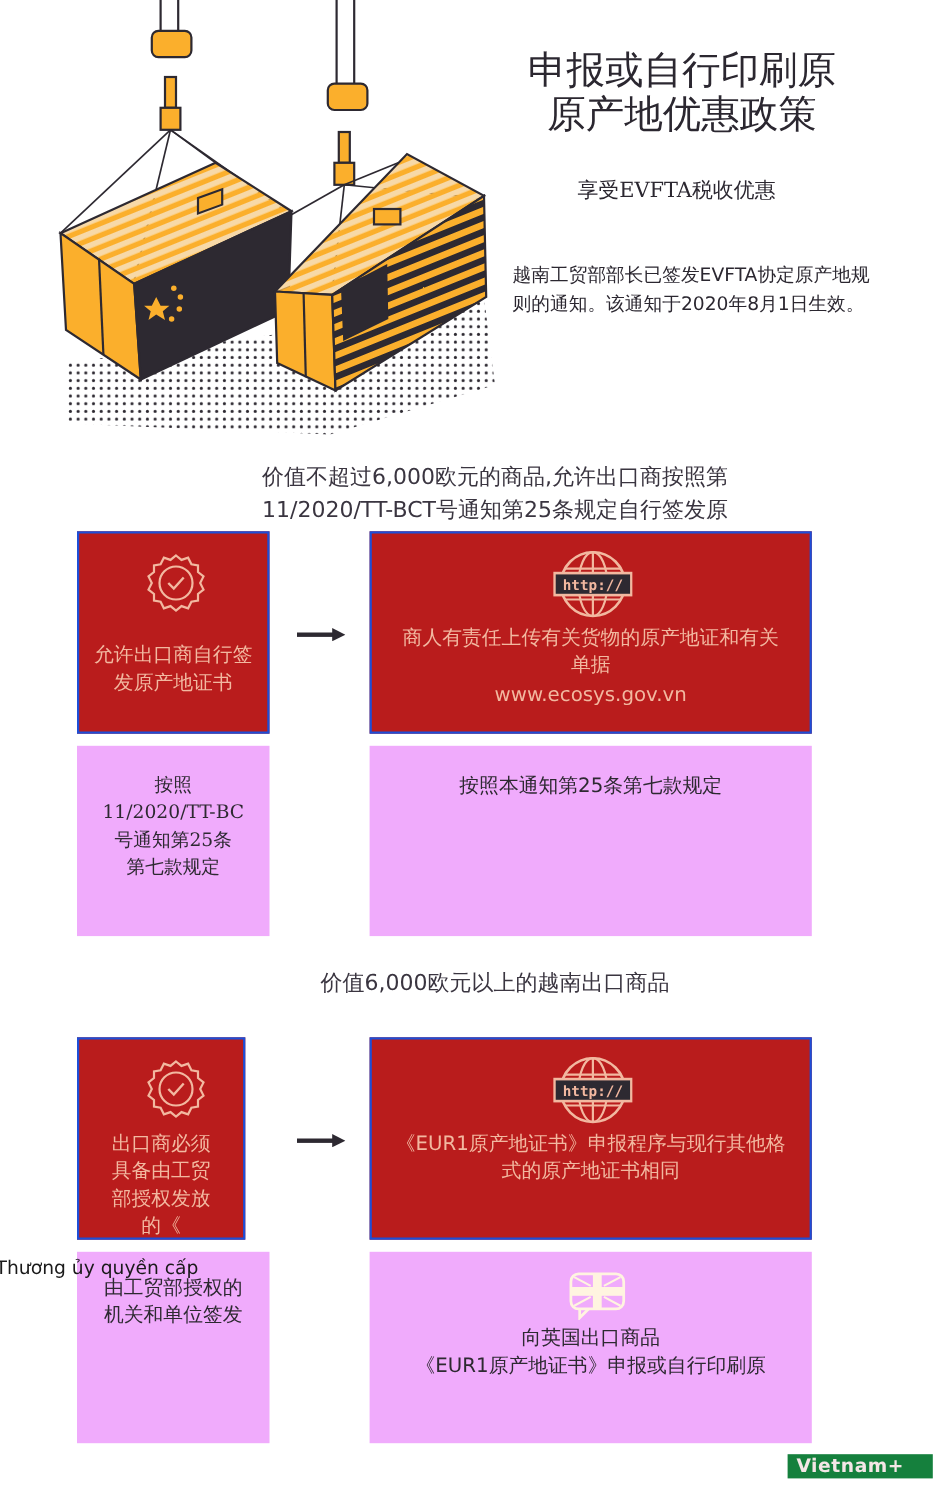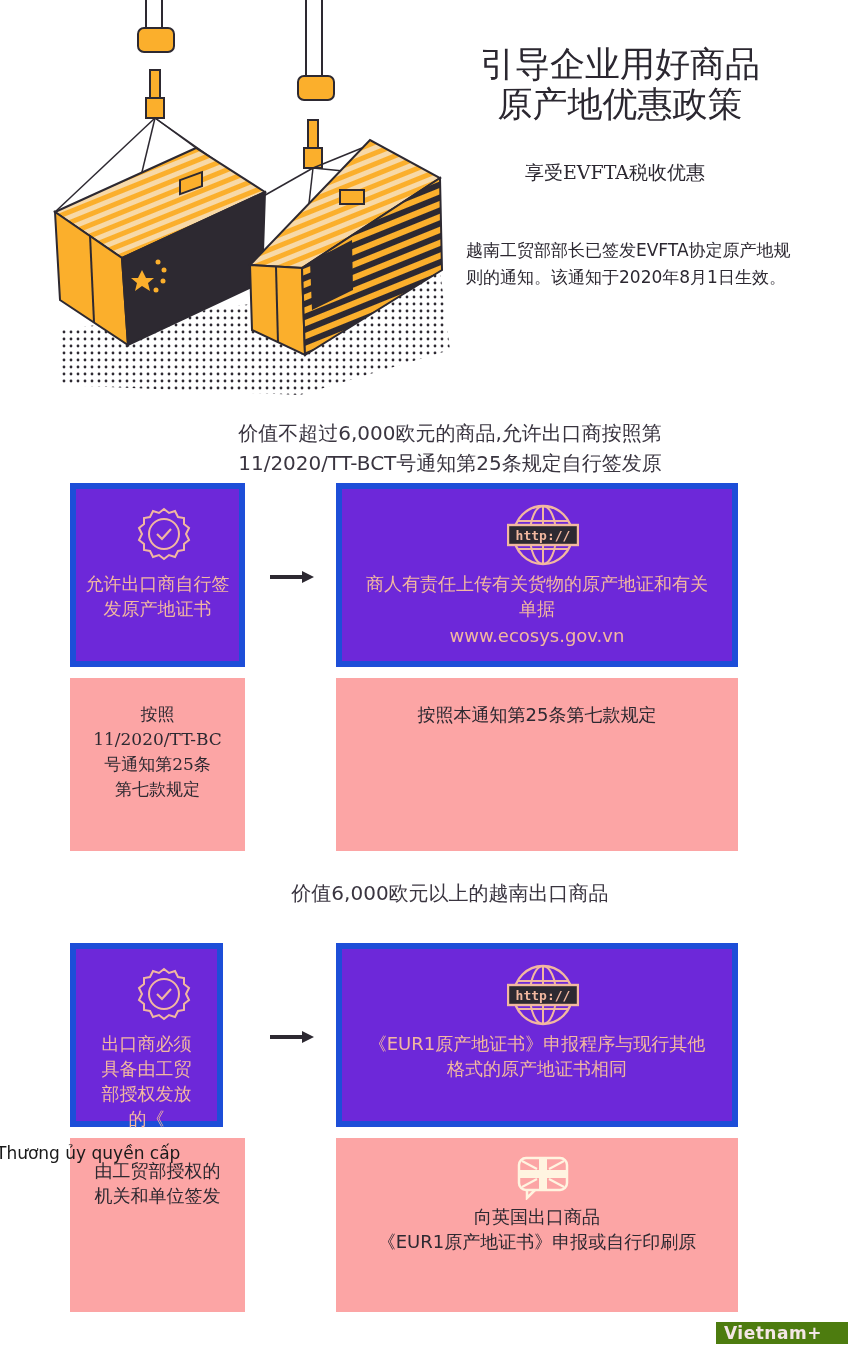--- a/index.html
+++ b/index.html
@@ -3,25 +3,25 @@
 <meta charset="utf-8">
 <style>
   html,body{margin:0;padding:0;background:#ffffff;}
   body{width:850px;height:1350px;position:relative;overflow:hidden;font-family:"DejaVu Sans","Liberation Sans",sans-serif;color:#2b2730;}
   .abs{position:absolute;}
   .title{left:455px;top:44px;width:330px;text-align:center;font-family:"DejaVu Serif","Liberation Serif",serif;font-size:35px;line-height:40px;color:#2b2730;}
   .subtitle{left:480px;top:160px;width:270px;text-align:center;font-family:"DejaVu Serif","Liberation Serif",serif;font-size:19px;color:#2b2730;}
   .intro{left:466px;top:237px;width:340px;font-size:17px;line-height:27px;color:#2b2730;}
   .sec-head{left:120px;width:660px;text-align:center;font-size:20px;line-height:30px;color:#3a3540;}
   .box{position:absolute;box-sizing:border-box;}
-  .dark{background:#6d28d9;border:6px solid #1d4ed8;color:#f2b8a0;}
-  .orange{background:#fca5a5;color:#2d2931;}
+  .dark{background:#b91c1c;border:2px solid #1d4ed8;color:#f2b8a0;}
+  .orange{background:#f0abfc;color:#2d2931;}
   .box-text{position:absolute;left:0;right:0;text-align:center;font-size:18px;line-height:25px;}
   .arrow{position:absolute;width:44px;height:12px;}
-  .footer-logo{position:absolute;left:716px;top:1322px;width:132px;height:22px;background:#4d7c0f;color:#f4e6e6;font-family:"DejaVu Sans","Liberation Sans",sans-serif;font-weight:bold;font-size:17px;line-height:22px;padding-left:8px;box-sizing:border-box;letter-spacing:0.5px;}
+  .footer-logo{position:absolute;left:716px;top:1322px;width:132px;height:22px;background:#15803d;color:#f4e6e6;font-family:"DejaVu Sans","Liberation Sans",sans-serif;font-weight:bold;font-size:17px;line-height:22px;padding-left:8px;box-sizing:border-box;letter-spacing:0.5px;}
   .overlay-vi{position:absolute;left:-4px;top:1143px;font-size:17px;color:#1a1a1a;white-space:nowrap;}
 </style>
 </head>
 <body>
 
 <svg class="abs" style="left:40px;top:0;" width="420" height="400" viewBox="0 0 420 400">
   <defs>
     <pattern id="dots" width="7" height="7" patternUnits="userSpaceOnUse">
         <circle cx="3" cy="3" r="1.4" fill="#2d2931"></circle>
       </pattern>
@@ -74,38 +74,38 @@
   <polygon points="210,265 330,140 400,178 262,268" fill="url(#stripes)" stroke="#2d2931" stroke-width="2"></polygon>
   <polygon points="210,265 262,268 265,355 212,330" fill="#fbaf2c" stroke="#2d2931" stroke-width="2"></polygon>
   <line x1="236" y1="267" x2="238" y2="343" stroke="#2d2931" stroke-width="2"></line>
   <polygon points="262,268 400,178 402,270 265,355" fill="url(#flagstripes)" stroke="#2d2931" stroke-width="2"></polygon>
   <polygon points="270,262 312,240 313,290 272,310" fill="#2d2931"></polygon>
   <polygon points="270,262 312,240 313,290 272,310" fill="url(#dots)" opacity="0.0"></polygon>
   <rect x="300" y="190" width="24" height="14" fill="#fbaf2c" stroke="#2d2931" stroke-width="2"></rect>
 </svg>
 
 <div class="abs title">
-  <div>引导企业用好商品</div>
+  <div>申报或自行印刷原</div>
   <div>原产地优惠政策</div>
 </div>
 <div class="abs subtitle">享受EVFTA税收优惠</div>
 <div class="abs intro">越南工贸部部长已签发EVFTA协定原产地规则的通知。该通知于2020年8月1日生效。</div>
 
 <div class="abs sec-head" style="top:418px;">
   <div>价值不超过6,000欧元的商品,允许出口商按照第</div>
   <div>11/2020/TT-BCT号通知第25条规定自行签发原</div>
 </div>
 
 <div class="box dark" style="left:70px;top:483px;width:175px;height:184px;">
   <svg class="abs" style="left:61px;top:18px;" width="54" height="54" viewBox="0 0 54 54">
     <path d="M27 2 L32 6 L38 4 L41 10 L47 11 L47 17 L52 21 L49 27 L52 33 L47 37 L47 43 L41 44 L38 50 L32 48 L27 52 L22 48 L16 50 L13 44 L7 43 L7 37 L2 33 L5 27 L2 21 L7 17 L7 11 L13 10 L16 4 L22 6 Z" fill="none" stroke="#f2b8a0" stroke-width="2"></path>
     <circle cx="27" cy="27" r="15" fill="none" stroke="#f2b8a0" stroke-width="2"></circle>
     <polyline points="20,27 25,32 34,22" fill="none" stroke="#f2b8a0" stroke-width="2.2"></polyline>
   </svg>
-  <div class="box-text" style="top:83px;padding:0 6px;font-family:Liberation Serif, serif;">允许出口商自行签发原产地证书</div>
+  <div class="box-text" style="top:98px;padding:0 6px;">允许出口商自行签发原产地证书</div>
 </div>
 
 <svg class="arrow" style="left:270px;top:571px;" viewBox="0 0 44 12">
   <rect x="0" y="4" width="34" height="4" fill="#2d2931"></rect>
     <polygon points="32,0 44,6 32,12" fill="#2d2931"></polygon>
 </svg>
 
 <div class="box dark" style="left:336px;top:483px;width:402px;height:184px;">
   <svg class="abs" style="left:165px;top:14px;" width="72" height="64" viewBox="0 0 72 64">
     <circle cx="36" cy="32" r="29" fill="none" stroke="#f2b8a0" stroke-width="2.4"></circle>

